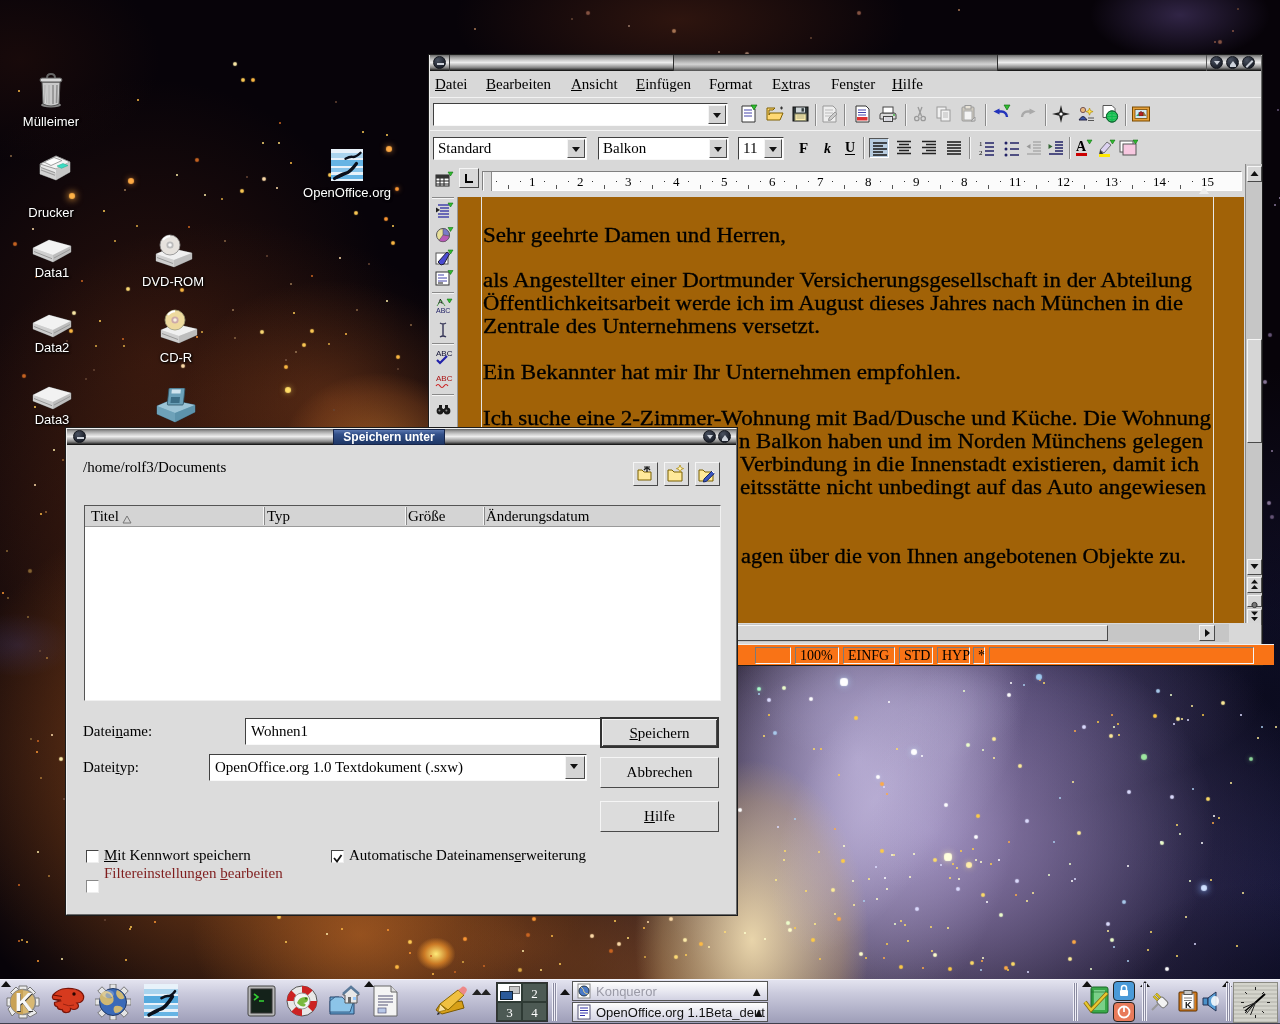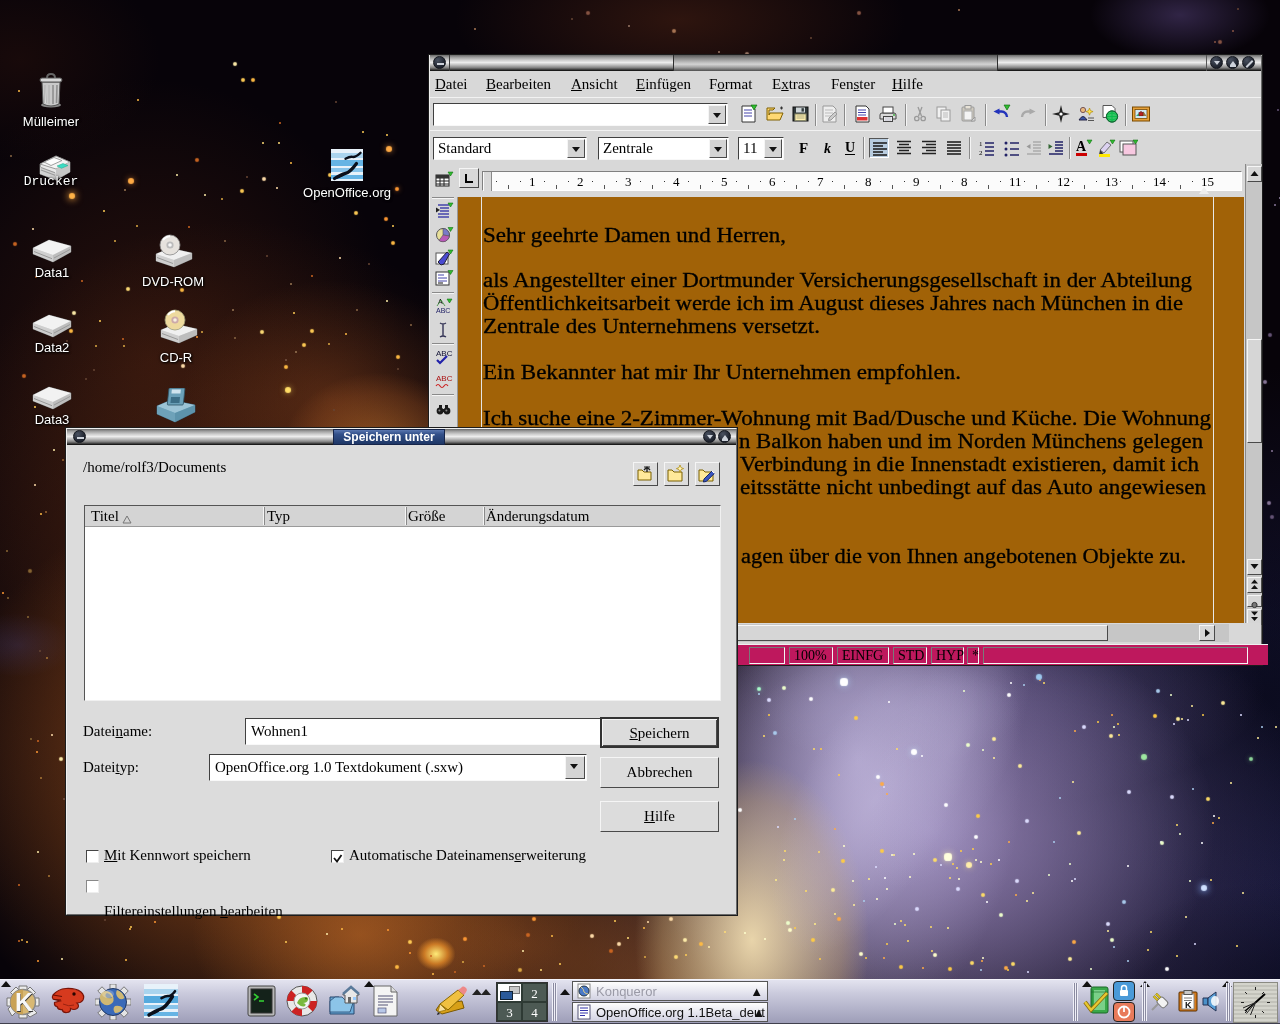--- a/index.html
+++ b/index.html
@@ -66,21 +66,21 @@
 <div class="dicon" style="left:32px;top:150px;width:42px;">
 <svg width="42" height="36" viewBox="0 0 42 36">
 <path d="M8 14 L24 6 L38 12 L38 22 L24 30 L8 24 Z" fill="#e8e8e8" stroke="#666" stroke-width="1"></path>
 <path d="M8 14 L24 6 L38 12 L24 19 Z" fill="#f4f4f4" stroke="#777" stroke-width="0.7"></path>
 <path d="M24 19 L38 12 L38 22 L24 30 Z" fill="#c6c6c6"></path>
 <path d="M12 12 L22 7.5 L30 10.5 L19 15.5 Z" fill="#fdfdfd" stroke="#888" stroke-width="0.8"></path>
 <path d="M25 16 L31 13.5 L36 15.5 L29.5 18.3 Z" fill="#3adbc3" stroke="#2a8" stroke-width="0.5"></path>
 <path d="M8 17 L24 23 L24 30 L8 24 Z" fill="#d2d2d2"></path>
 <path d="M9 17.5 L23 22.7 M9 20 L23 25.2" stroke="#9a9a9a" stroke-width="1.1"></path>
 </svg>
-<div class="lbl" style="left:19px;top:24px;font-family:Liberation Mono, monospace;">Drucker</div>
+<div class="lbl" style="left:19px;top:55px;">Drucker</div>
 </div>
 
 <div class="dicon" style="left:29px;top:236px;width:46px;">
 <svg width="46" height="30" viewBox="0 0 46 30">
 <path d="M4 12 L20 4 L42 10 L42 16 L24 26 L4 18 Z" fill="#dcdcdc" stroke="#555" stroke-width="0.8"></path>
 <path d="M4 12 L20 4 L42 10 L24 19 Z" fill="#f2f2f2"></path>
 <path d="M24 19 L42 10 L42 16 L24 26 Z" fill="#bdbdbd"></path>
 <path d="M4 12 L4 18 L24 26 L24 19 Z" fill="#cfcfcf"></path>
 <path d="M5 15.5 L23 22.7 M25 22 L41 13.5" stroke="#999" stroke-width="1"></path>
 </svg>
@@ -197,21 +197,21 @@
 .rdot{position:absolute;top:9px;width:1px;height:1px;background:#333;}
 .rtick{position:absolute;bottom:1px;width:1px;height:4px;background:#555;}
 .sidebar{position:absolute;left:1px;top:142px;width:28px;height:426px;background:#d8d8d8;border-right:1px solid #9a9a9a;}
 .sicon{position:absolute;left:4px;width:20px;height:20px;}
 .ssep{position:absolute;left:2px;width:22px;height:2px;border-top:1px solid #8a8a8a;border-bottom:1px solid #f5f5f5;}
 .page{position:absolute;left:29px;top:142px;width:786px;height:426px;background:#a16207;}
 .docline{position:absolute;font-family:"Liberation Serif",serif;font-size:20px;color:#000;white-space:nowrap;transform-origin:0 0;-webkit-text-stroke:0.3px #000;}
 .vscroll{position:absolute;left:816px;top:109px;width:17px;height:459px;background:#c6c6c6;border-left:1px solid #888;}
 .sbtn{position:absolute;left:1px;width:15px;height:16px;background:#d6d6d6;border:1px solid;border-color:#f5f5f5 #4a4a4a #4a4a4a #f5f5f5;}
 .hscroll{position:absolute;left:1px;top:568px;width:831px;height:21px;background:#d8d8d8;}
-.statusbar{position:absolute;left:8px;top:589px;width:831px;height:21px;background:#be185d;border-top:1px solid #f0f0f0;font:14px "Liberation Serif",serif;}
+.statusbar{position:absolute;left:14px;top:589px;width:831px;height:21px;background:#f97316;border-top:1px solid #f0f0f0;font:14px "Liberation Serif",serif;}
 .scell{position:absolute;top:2px;height:17px;border:1px solid;border-color:#7a7a7a #f5f5f5 #f5f5f5 #7a7a7a;padding:0 4px;white-space:nowrap;}
 </style>
 
 <div id="win">
     <div class="inner"></div>
 <div class="titlebar">
 <div class="circbtn" style="left:3px;top:1px;">
         <i style="left:3px;top:6px;width:7px;height:2px;"></i>
       </div>
 <div style="position:absolute;left:19px;top:0;width:1px;height:16px;background:#3a3a3a;"></div>
@@ -332,21 +332,21 @@
           <rect x="8" y="8.6" width="4" height="3.2" fill="#b22" stroke="#611" stroke-width="0.5"></rect>
           <path d="M7.8 8.8 l2.2 -1.8 l2.2 1.8 z" fill="#822"></path>
         </svg></div>
 </div>
 <div class="tb" style="top:75px;height:34px;">
 <div class="combo" style="left:3px;top:6px;width:154px;height:23px;">
         <div class="txt">Standard</div>
         <div class="cbtn"></div>
       </div>
 <div class="combo" style="left:168px;top:6px;width:131px;height:23px;">
-        <div class="txt">Zentrale</div>
+        <div class="txt">Balkon</div>
         <div class="cbtn"></div>
       </div>
 <div class="combo" style="left:308px;top:6px;width:46px;height:23px;">
         <div class="txt">11</div>
         <div class="cbtn"></div>
       </div>
 <div class="ticon" style="left:364px;top:7px;"><svg width="20" height="20">
           <text x="5" y="15" font-family="Liberation Serif,serif" font-size="15" font-weight="bold" fill="#000">F</text>
         </svg></div>
 <div class="ticon" style="left:388px;top:7px;"><svg width="20" height="20">
@@ -669,21 +669,21 @@
 <div class="dbtn" style="top:289px;border:2px solid #333;box-shadow:inset 1px 1px 0 #f5f5f5, inset -1px -1px 0 #4a4a4a;"><u>S</u>peichern</div>
 <div class="dbtn" style="top:329px;">Abbrechen</div>
 <div class="dbtn" style="top:373px;"><u>H</u>ilfe</div>
 <div class="cbx" style="left:20px;top:422px;"></div>
 <div style="position:absolute;left:38px;top:419px;"><u>M</u>it Kennwort speichern</div>
 <div class="cbx" style="left:265px;top:422px;"><svg width="11" height="11">
         <path d="M2 5 l3 3.5 L9.5 2" stroke="#111" stroke-width="1.8" fill="none"></path>
       </svg></div>
 <div style="position:absolute;left:283px;top:419px;">Automatische Dateinamens<u>e</u>rweiterung</div>
 <div class="cbx" style="left:20px;top:452px;border-color:#888 #eee #eee #888;"></div>
-<div style="position:absolute;left:38px;top:475px;color:#000000;">Filtereinstellungen <u>b</u>earbeiten</div>
+<div style="position:absolute;left:38px;top:437px;color:#7f1d1d;">Filtereinstellungen <u>b</u>earbeiten</div>
 </div>
 
 <style>
 #task{position:absolute;left:0;top:979px;width:1280px;height:45px;background:linear-gradient(180deg,#e3e3ef 0%,#cbcbdd 30%,#b4b4cb 65%,#9e9eb8 100%);border-top:1px solid #f4f4fa;border-bottom:1px solid #40404e;}
 .tkicon{position:absolute;top:4px;width:36px;height:36px;}
 .tkarrow{position:absolute;width:0;height:0;border:5px solid transparent;border-bottom:6px solid #111;}
 .pager{position:absolute;left:496px;top:2px;width:52px;height:40px;border:1px solid #333;background:#47544d;}
 .pgcell{position:absolute;width:25px;height:19px;background:#4d5a54;color:#fff;font:13px "Liberation Serif",serif;text-align:center;line-height:19px;border:1px solid #2e3a34;}
 .taskentry{position:absolute;left:572px;width:196px;height:20px;background:linear-gradient(180deg,#fdfdfd,#e4e4ee 60%,#d2d2e2);border:1px solid #555;font:13px "Liberation Sans",sans-serif;line-height:19px;white-space:nowrap;overflow:hidden;}
 .handle{position:absolute;top:3px;width:5px;height:38px;background:repeating-linear-gradient(90deg,#f0f0f8 0,#f0f0f8 1px,#8a8aa0 1px,#8a8aa0 2px);}

